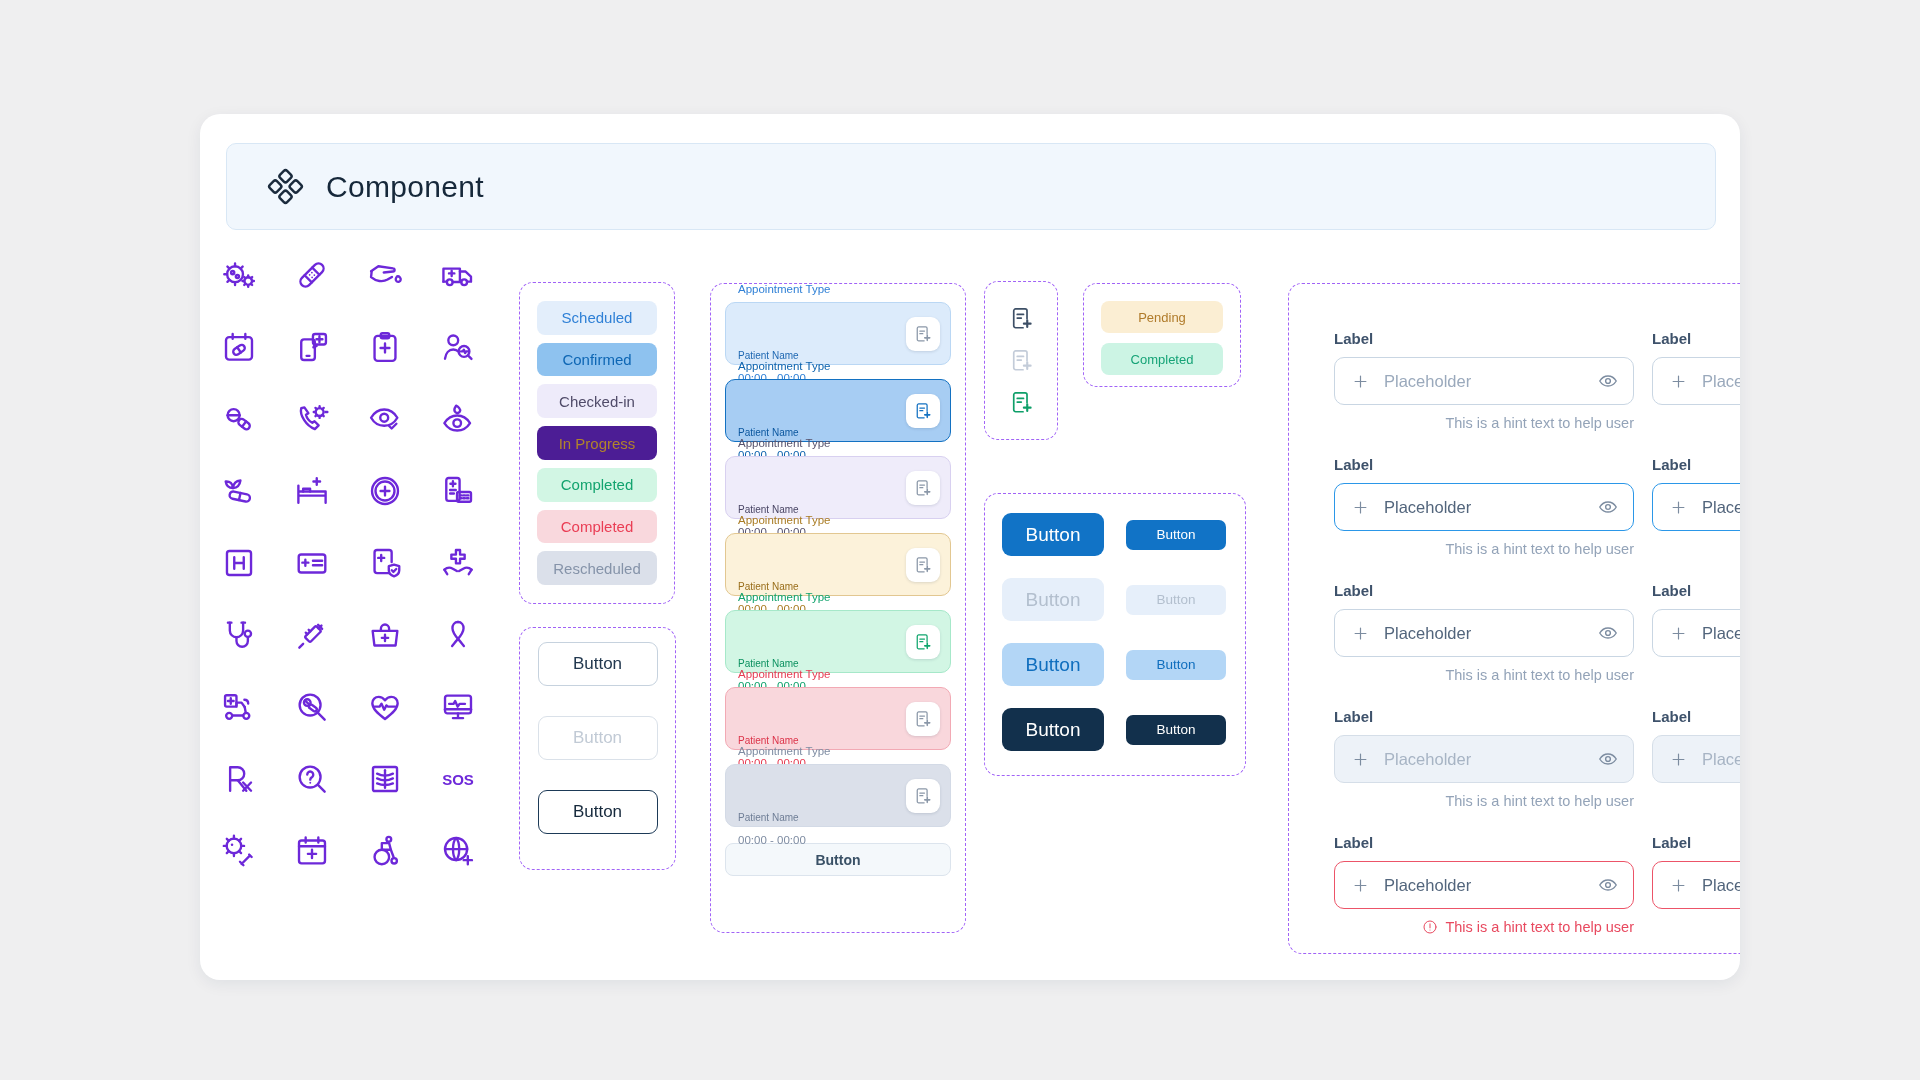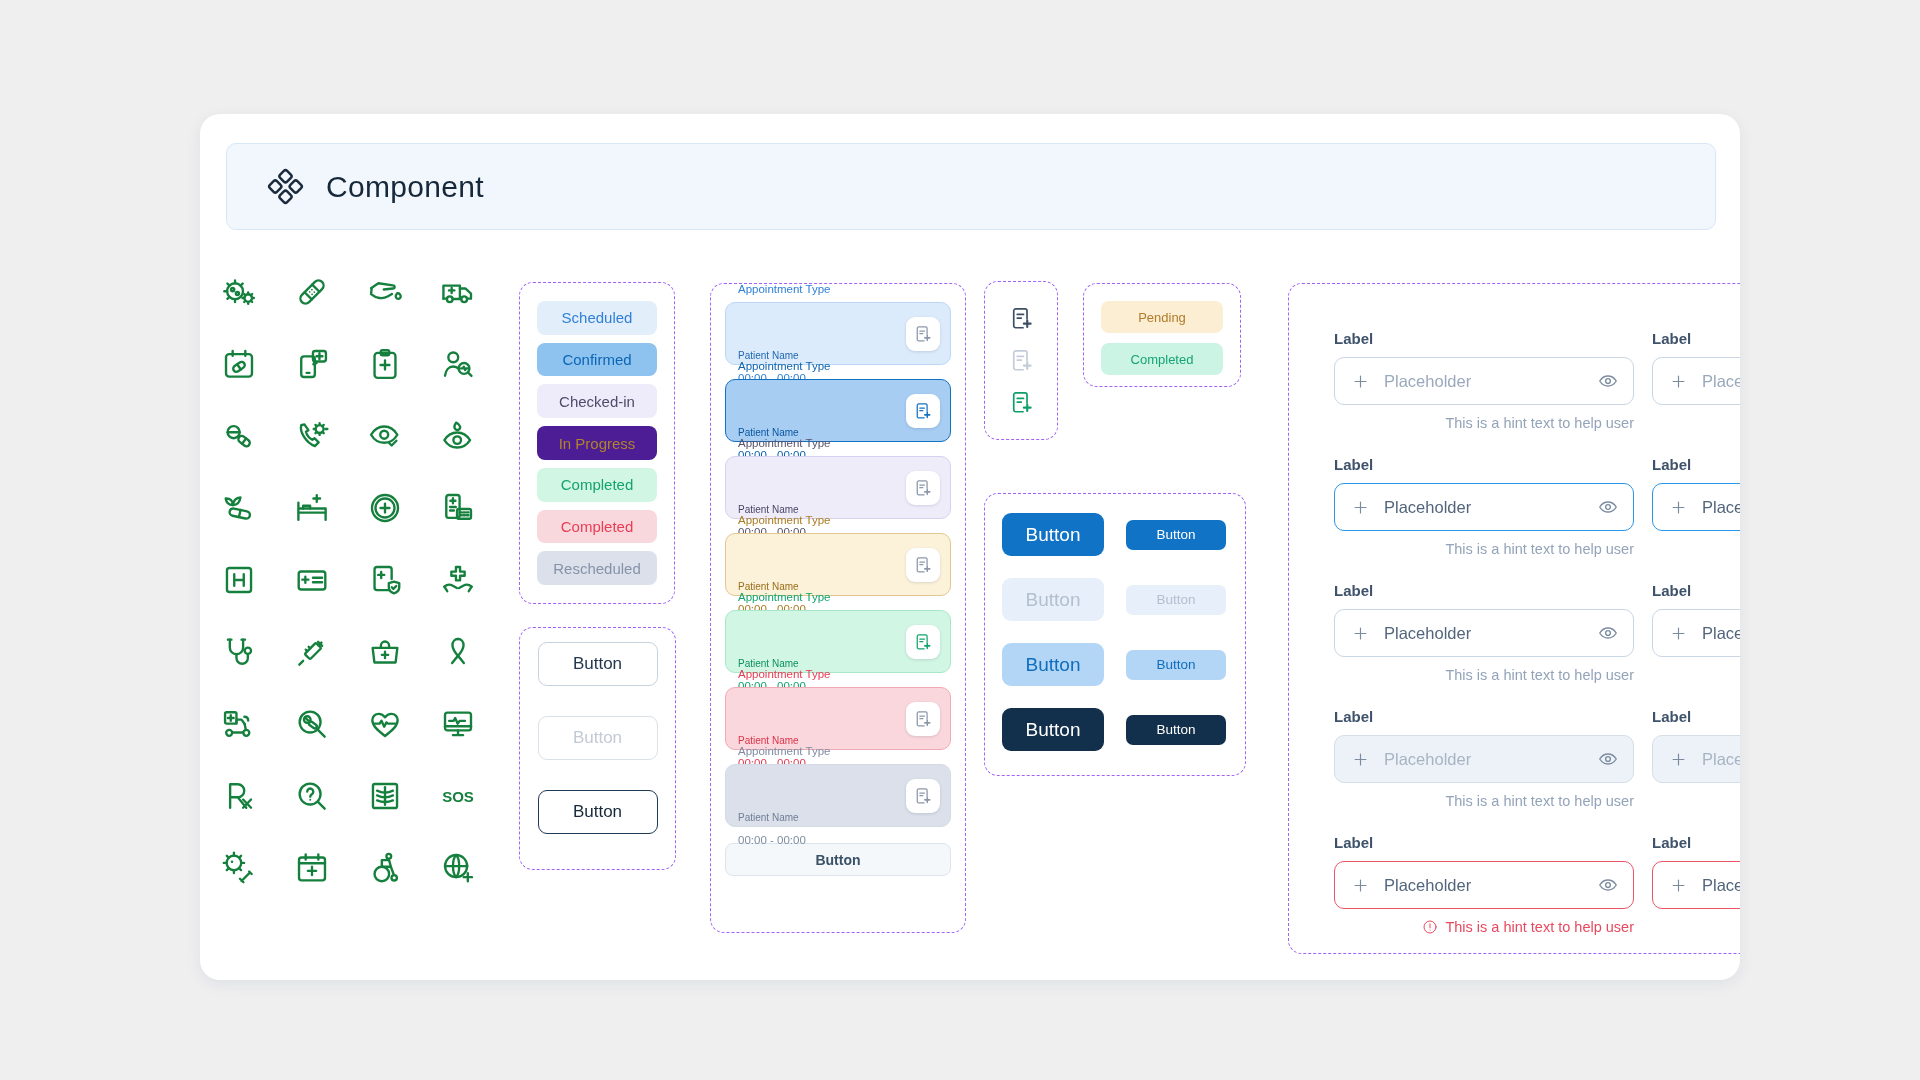--- a/index.html
+++ b/index.html
@@ -22,21 +22,21 @@
     display:flex; align-items:center; gap:22px; padding-left:40px;
   }
   .header svg { width:37px; height:37px; color:#1B2B3D; }
   .header h1 { margin:0; font-size:30px; font-weight:500; color:#16283A; letter-spacing:.3px; }
 
   
   .icon-grid {
     position:absolute; left:2px; top:142px;
     display:grid; grid-template-columns:repeat(4,73px); grid-auto-rows:72px;
   }
-  .icon-cell { display:flex; align-items:center; justify-content:center; color:#15803d; }
+  .icon-cell { display:flex; justify-content:center; color:#6d28d9; }
   .icon-cell svg { width:38px; height:38px; }
 
   
   .dash { position:absolute; border:1.5px dashed #A163F7; border-radius:14px; }
 
   #status-panel { left:319px; top:168px; width:156px; height:322px;
     padding:18px 0; display:flex; flex-direction:column; align-items:center; gap:8px; }
   .badge { width:120px; height:34px; border-radius:8px; display:flex;
     align-items:center; justify-content:center; font-size:15px; font-weight:500; }
 

